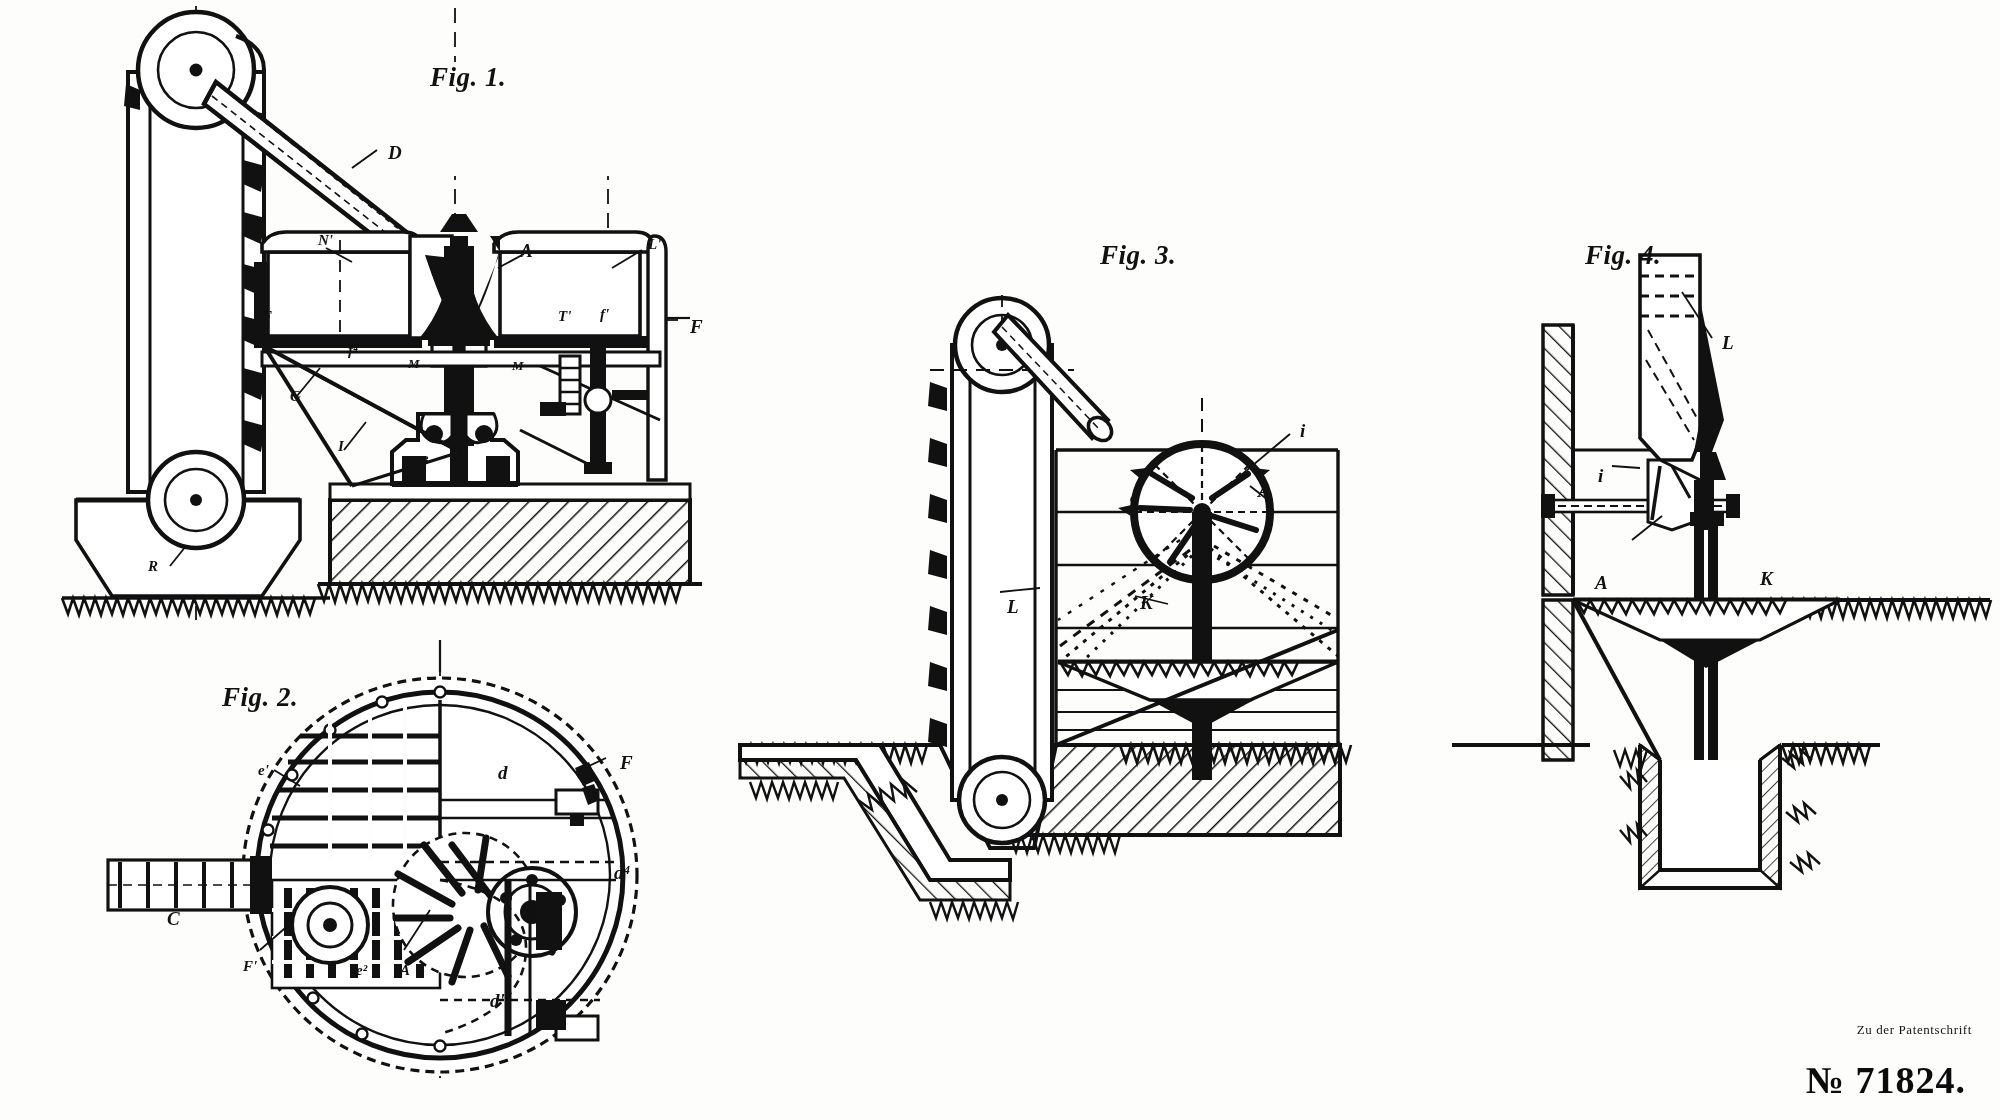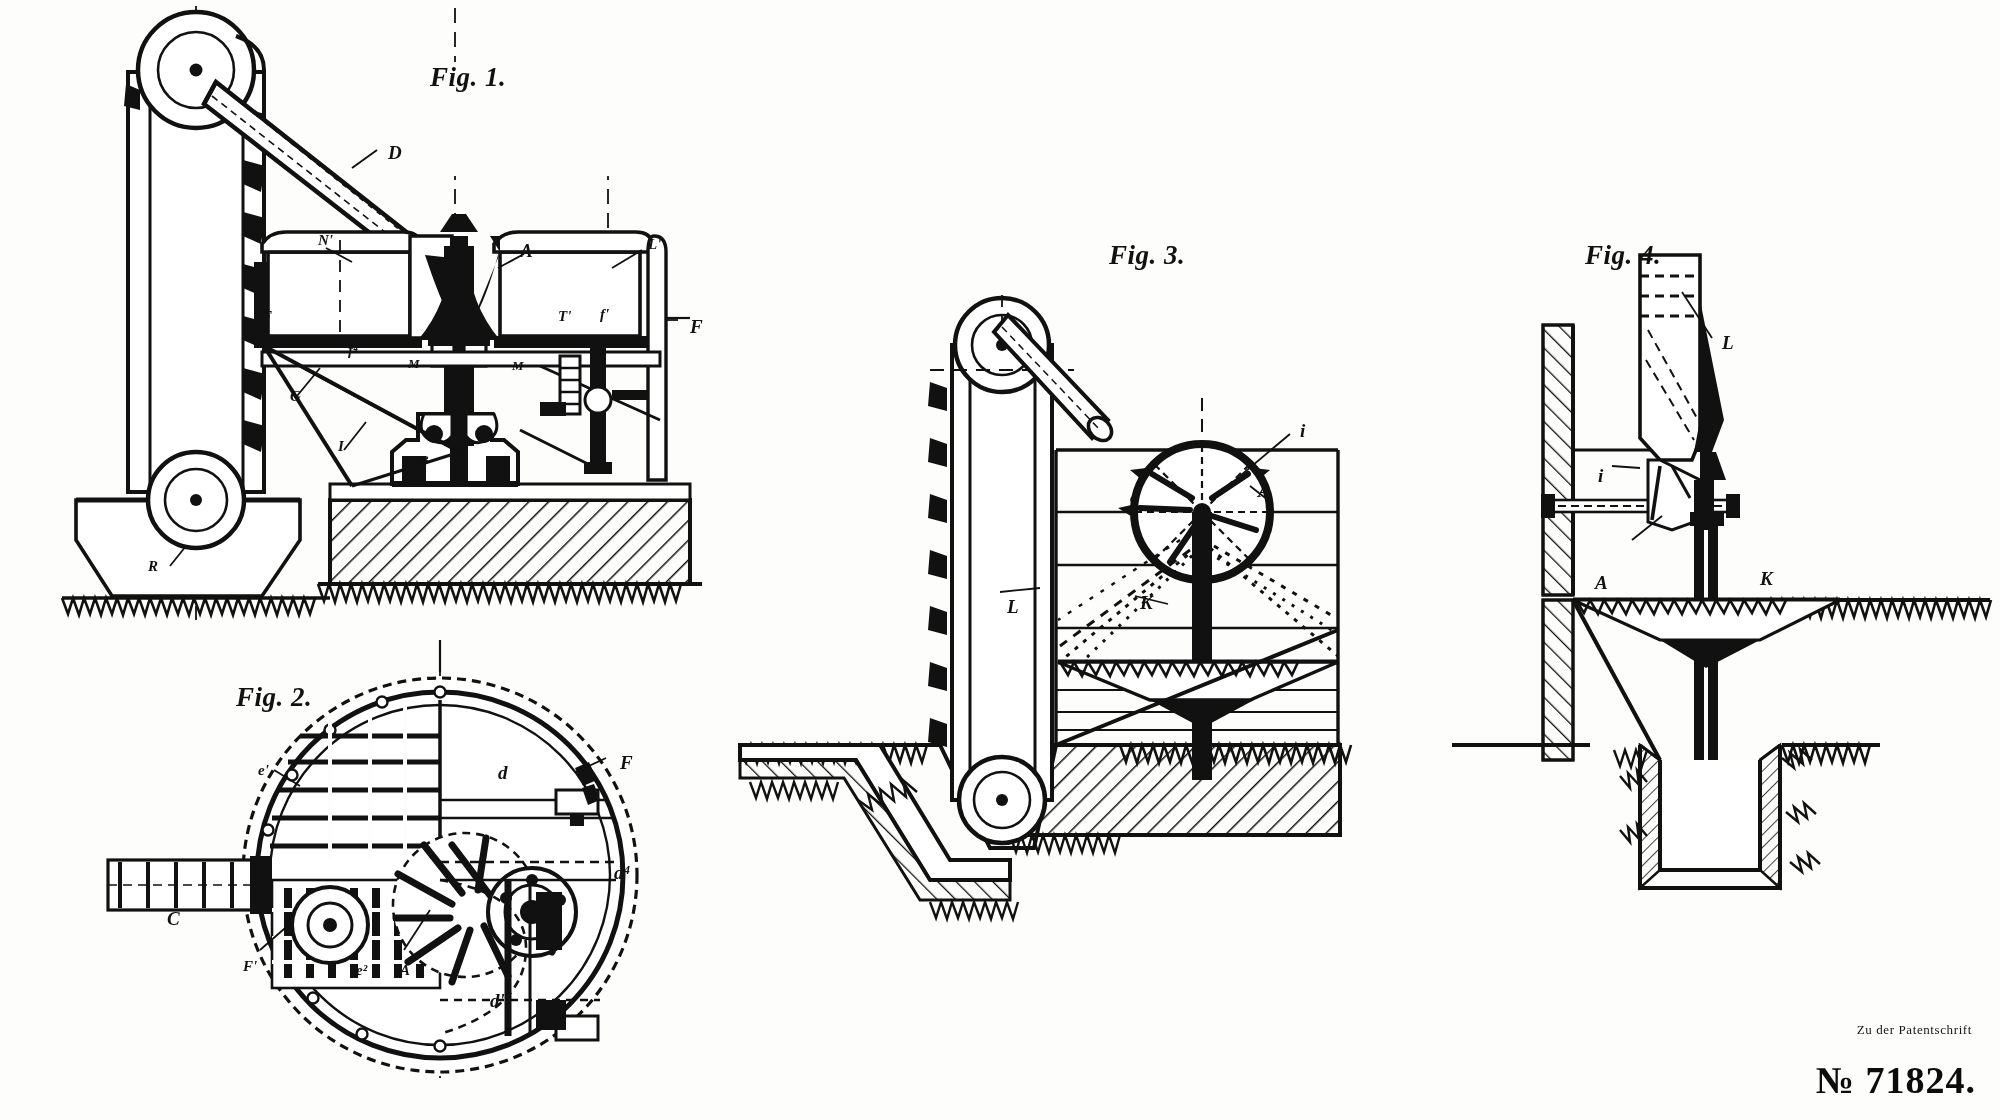--- a/index.html
+++ b/index.html
@@ -28,21 +28,21 @@
   }
   .ref.sm{font-size:15px;}
   .ref.xs{font-size:13px;}
   .footer-note{
     position:absolute;right:28px;top:1022px;
     font-family:"Liberation Serif",serif;
     font-size:13px;color:#151515;letter-spacing:.6px;
     white-space:nowrap;
   }
   .footer-num{
-    position:absolute;right:24px;top:1058px;
+    position:absolute;right:34px;top:1058px;
     font-family:"Liberation Serif",serif;
     font-weight:bold;font-size:38px;color:#0c0c0c;
     letter-spacing:1px;white-space:nowrap;
   }
 </style>
 </head>
 <body>
 
 <div id="sheet">
 
@@ -586,22 +586,22 @@
 
       <g stroke="#111" stroke-width="1.8" fill="none">
         <path d="M1712,338 L1682,292"></path>
         <path d="M1612,466 L1640,468"></path>
         <path d="M1632,540 L1662,516"></path>
       </g>
     </g>
   </svg>
 
   <div class="fig-label" style="left:430px;top:62px;">Fig. 1.</div>
-  <div class="fig-label" style="left:236px;top:682px;">Fig. 2.</div>
-  <div class="fig-label" style="left:1100px;top:240px;margin-left:9px;">Fig. 3.</div>
+  <div class="fig-label" style="left:222px;top:682px;">Fig. 2.</div>
+  <div class="fig-label" style="left:1100px;top:240px;">Fig. 3.</div>
   <div class="fig-label" style="left:1585px;top:240px;font-style:italic;">Fig. 4.</div>
 
   <div class="ref" style="left:388px;top:142px;">D</div>
   <div class="ref sm" style="left:318px;top:232px;">N'</div>
   <div class="ref" style="left:520px;top:240px;">A</div>
   <div class="ref sm" style="left:648px;top:236px;">L'</div>
   <div class="ref sm" style="left:262px;top:308px;">F</div>
   <div class="ref sm" style="left:348px;top:310px;margin-top:32px;">f⁴</div>
   <div class="ref sm" style="left:558px;top:308px;">T'</div>
   <div class="ref sm" style="left:600px;top:306px;">f'</div>

